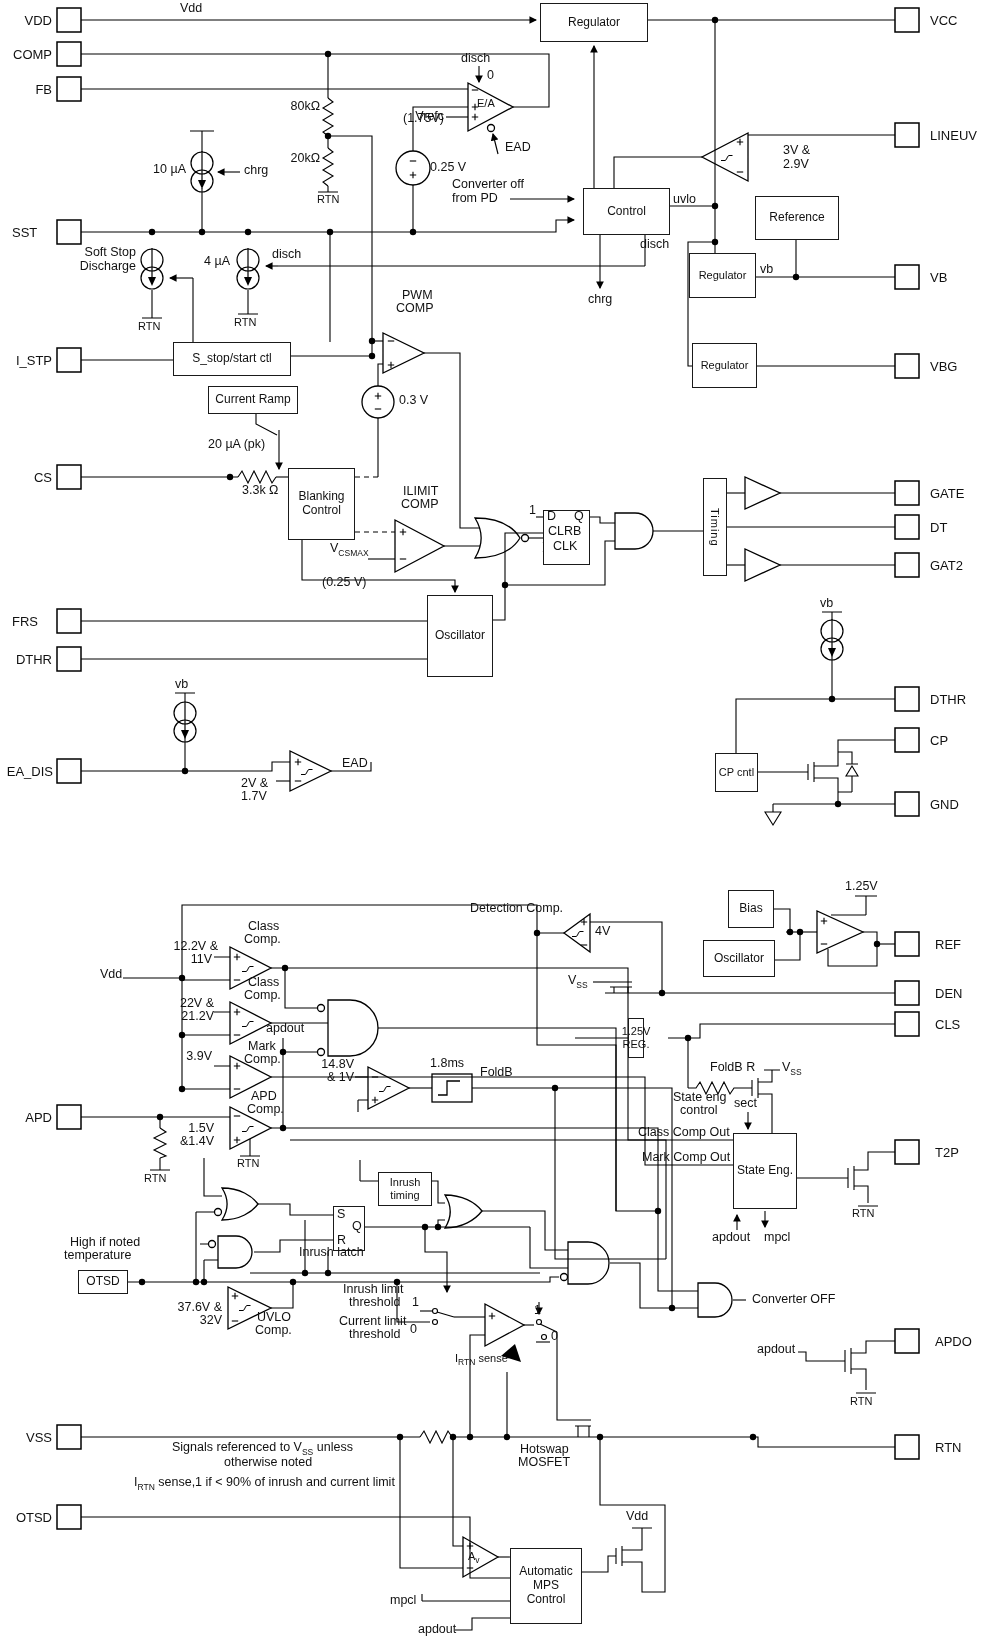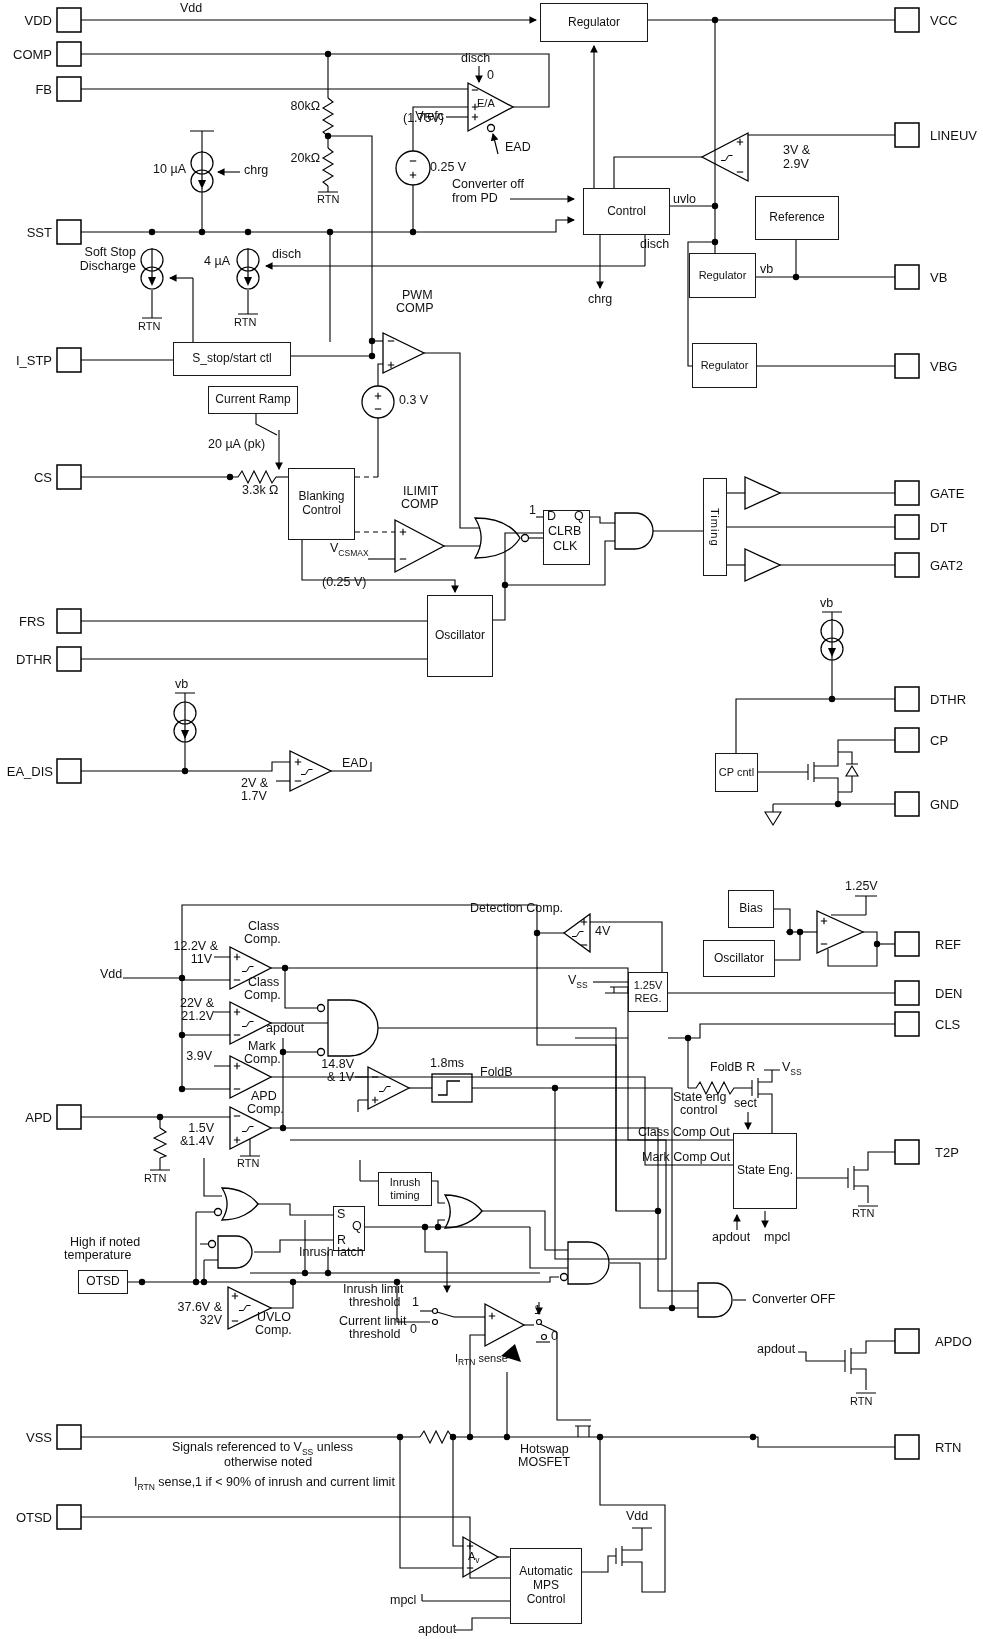--- a/index.html
+++ b/index.html
@@ -481,24 +481,24 @@
     <rect x="895" y="1012" width="24" height="24"></rect>
         <rect x="895" y="1140" width="24" height="24"></rect>
     <rect x="895" y="1329" width="24" height="24"></rect>
         <rect x="895" y="1435" width="24" height="24"></rect>
   </g>
 </svg>
 
 <div class="pinlbl" style="left:12px;top:13px;width:40px;text-align:right">VDD</div>
 <div class="pinlbl" style="left:4px;top:47px;width:48px;text-align:right">COMP</div>
 <div class="pinlbl" style="left:12px;top:82px;width:40px;text-align:right">FB</div>
-<div class="pinlbl" style="left:12px;top:225px;width:40px;text-align:right">SST</div>
+<div class="pinlbl" style="left:12px;top:225px;width:40px;text-align:left">SST</div>
 <div class="pinlbl" style="left:2px;top:353px;width:50px;text-align:right">I_STP</div>
 <div class="pinlbl" style="left:12px;top:470px;width:40px;text-align:right">CS</div>
-<div class="pinlbl" style="left:12px;top:614px;width:40px;text-align:center">FRS</div>
+<div class="pinlbl" style="left:12px;top:614px;width:40px;text-align:left">FRS</div>
 <div class="pinlbl" style="left:2px;top:652px;width:50px;text-align:right">DTHR</div>
 <div class="pinlbl" style="left:0px;top:764px;width:53px;text-align:right">EA_DIS</div>
 <div class="pinlbl" style="left:10px;top:1110px;width:42px;text-align:right">APD</div>
 <div class="pinlbl" style="left:10px;top:1430px;width:42px;text-align:right">VSS</div>
 <div class="pinlbl" style="left:2px;top:1510px;width:50px;text-align:right">OTSD</div>
 
 <div class="pinlbl" style="left:930px;top:13px">VCC</div>
 <div class="pinlbl" style="left:930px;top:128px">LINEUV</div>
 <div class="pinlbl" style="left:930px;top:270px">VB</div>
 <div class="pinlbl" style="left:930px;top:359px">VBG</div>
@@ -523,21 +523,21 @@
 <div class="blk" style="left:173px;top:342px;width:118px;height:34px">S_stop/start ctl</div>
 <div class="blk" style="left:208px;top:386px;width:90px;height:28px">Current Ramp</div>
 <div class="blk" style="left:288px;top:468px;width:67px;height:72px">Blanking Control</div>
 <div class="blk" style="left:427px;top:595px;width:66px;height:82px">Oscillator</div>
 <div class="blk sm" style="left:703px;top:478px;width:24px;height:98px">
       <span class="vtx">Timing</span>
     </div>
 <div class="blk sm" style="left:715px;top:753px;width:43px;height:39px">CP cntl</div>
 <div class="blk" style="left:728px;top:890px;width:46px;height:38px">Bias</div>
 <div class="blk" style="left:703px;top:940px;width:72px;height:37px">Oscillator</div>
-<div class="blk sm" style="left:628px;top:972px;width:40px;height:40px">1.25V REG.</div>
+<div class="blk sm" style="left:628px;top:1018px;width:16px;height:40px">1.25V REG.</div>
 <div class="blk" style="left:733px;top:1133px;width:64px;height:76px">State Eng.</div>
 <div class="blk sm" style="left:378px;top:1172px;width:54px;height:34px">Inrush timing</div>
 <div class="blk" style="left:78px;top:1270px;width:50px;height:24px">OTSD</div>
 <div class="blk" style="left:510px;top:1548px;width:72px;height:76px">Automatic MPS Control</div>
 
 <div class="blk" style="left:543px;top:510px;width:47px;height:55px"></div>
 <div class="lbl" style="left:529px;top:504px">1</div>
 <div class="lbl" style="left:547px;top:510px">D</div>
 <div class="lbl" style="left:574px;top:510px">Q</div>
 <div class="lbl" style="left:548px;top:525px">CLRB</div>

